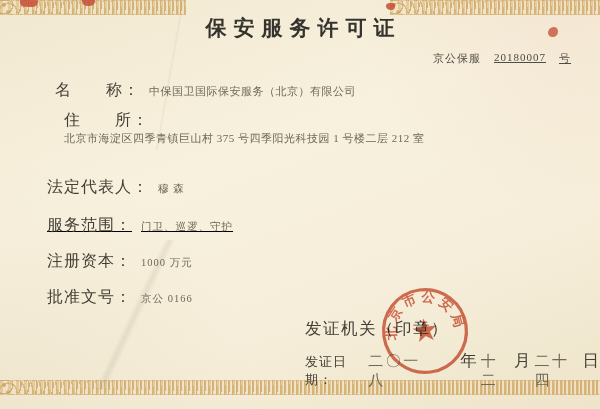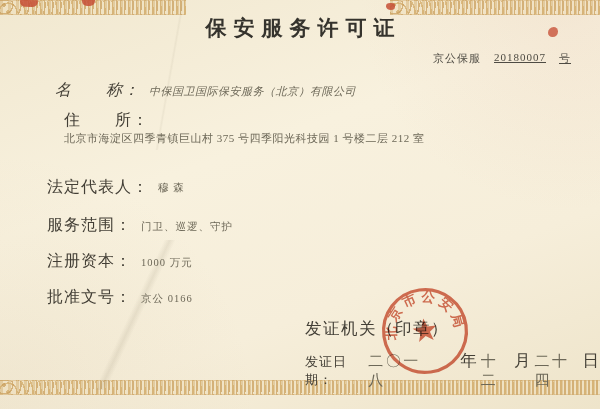--- a/index.html
+++ b/index.html
@@ -40,24 +40,24 @@
     font-size:11px; color:#4e4b43; letter-spacing:1px;
     display:flex; align-items:flex-start;
   }
   .serial .sp { margin-left:13px;text-decoration:underline; }
 
   .row { position:absolute; display:flex; align-items:baseline; }
   .flabel { font-size:16px; color:#433f36; letter-spacing:1px; white-space:pre; }
   .fvalue { font-size:11px; color:#6d6858; margin-left:9px; letter-spacing:.5px; white-space:nowrap; }
   .fvalue-sm { font-size:10.5px; letter-spacing:1px; }
 
-  .row-name    { top:80px;  left:55px;font-style:italic; }
+  .row-name    { top:80px;  left:55px; }
   .row-address { top:110px; left:55px;flex-direction:column; }
-  .row-legal   { top:177px; left:47px;align-items:center; }
-  .row-scope   { top:215px; left:47px; }
+  .row-legal   { top:177px; left:47px; }
+  .row-scope   { top:215px; left:47px;text-decoration:underline; }
   .row-capital { top:251px; left:47px; }
   .row-approval{ top:287px; left:47px; }
 
   .issuer { position:absolute; left:305px; top:318px; font-size:16.5px; color:#433f36; letter-spacing:1.5px; }
   .dateline { position:absolute; left:305px; top:350px; display:flex; align-items:baseline; color:#433f36; }
   .d-label { font-size:13px; letter-spacing:1px; }
   .d-num  { font-size:15px; color:#6d6858; letter-spacing:2.5px; margin:0 3px; }
   .d-num-year { margin-right:32px; }
   .d-unit { font-size:16.5px; letter-spacing:1px; }
 

